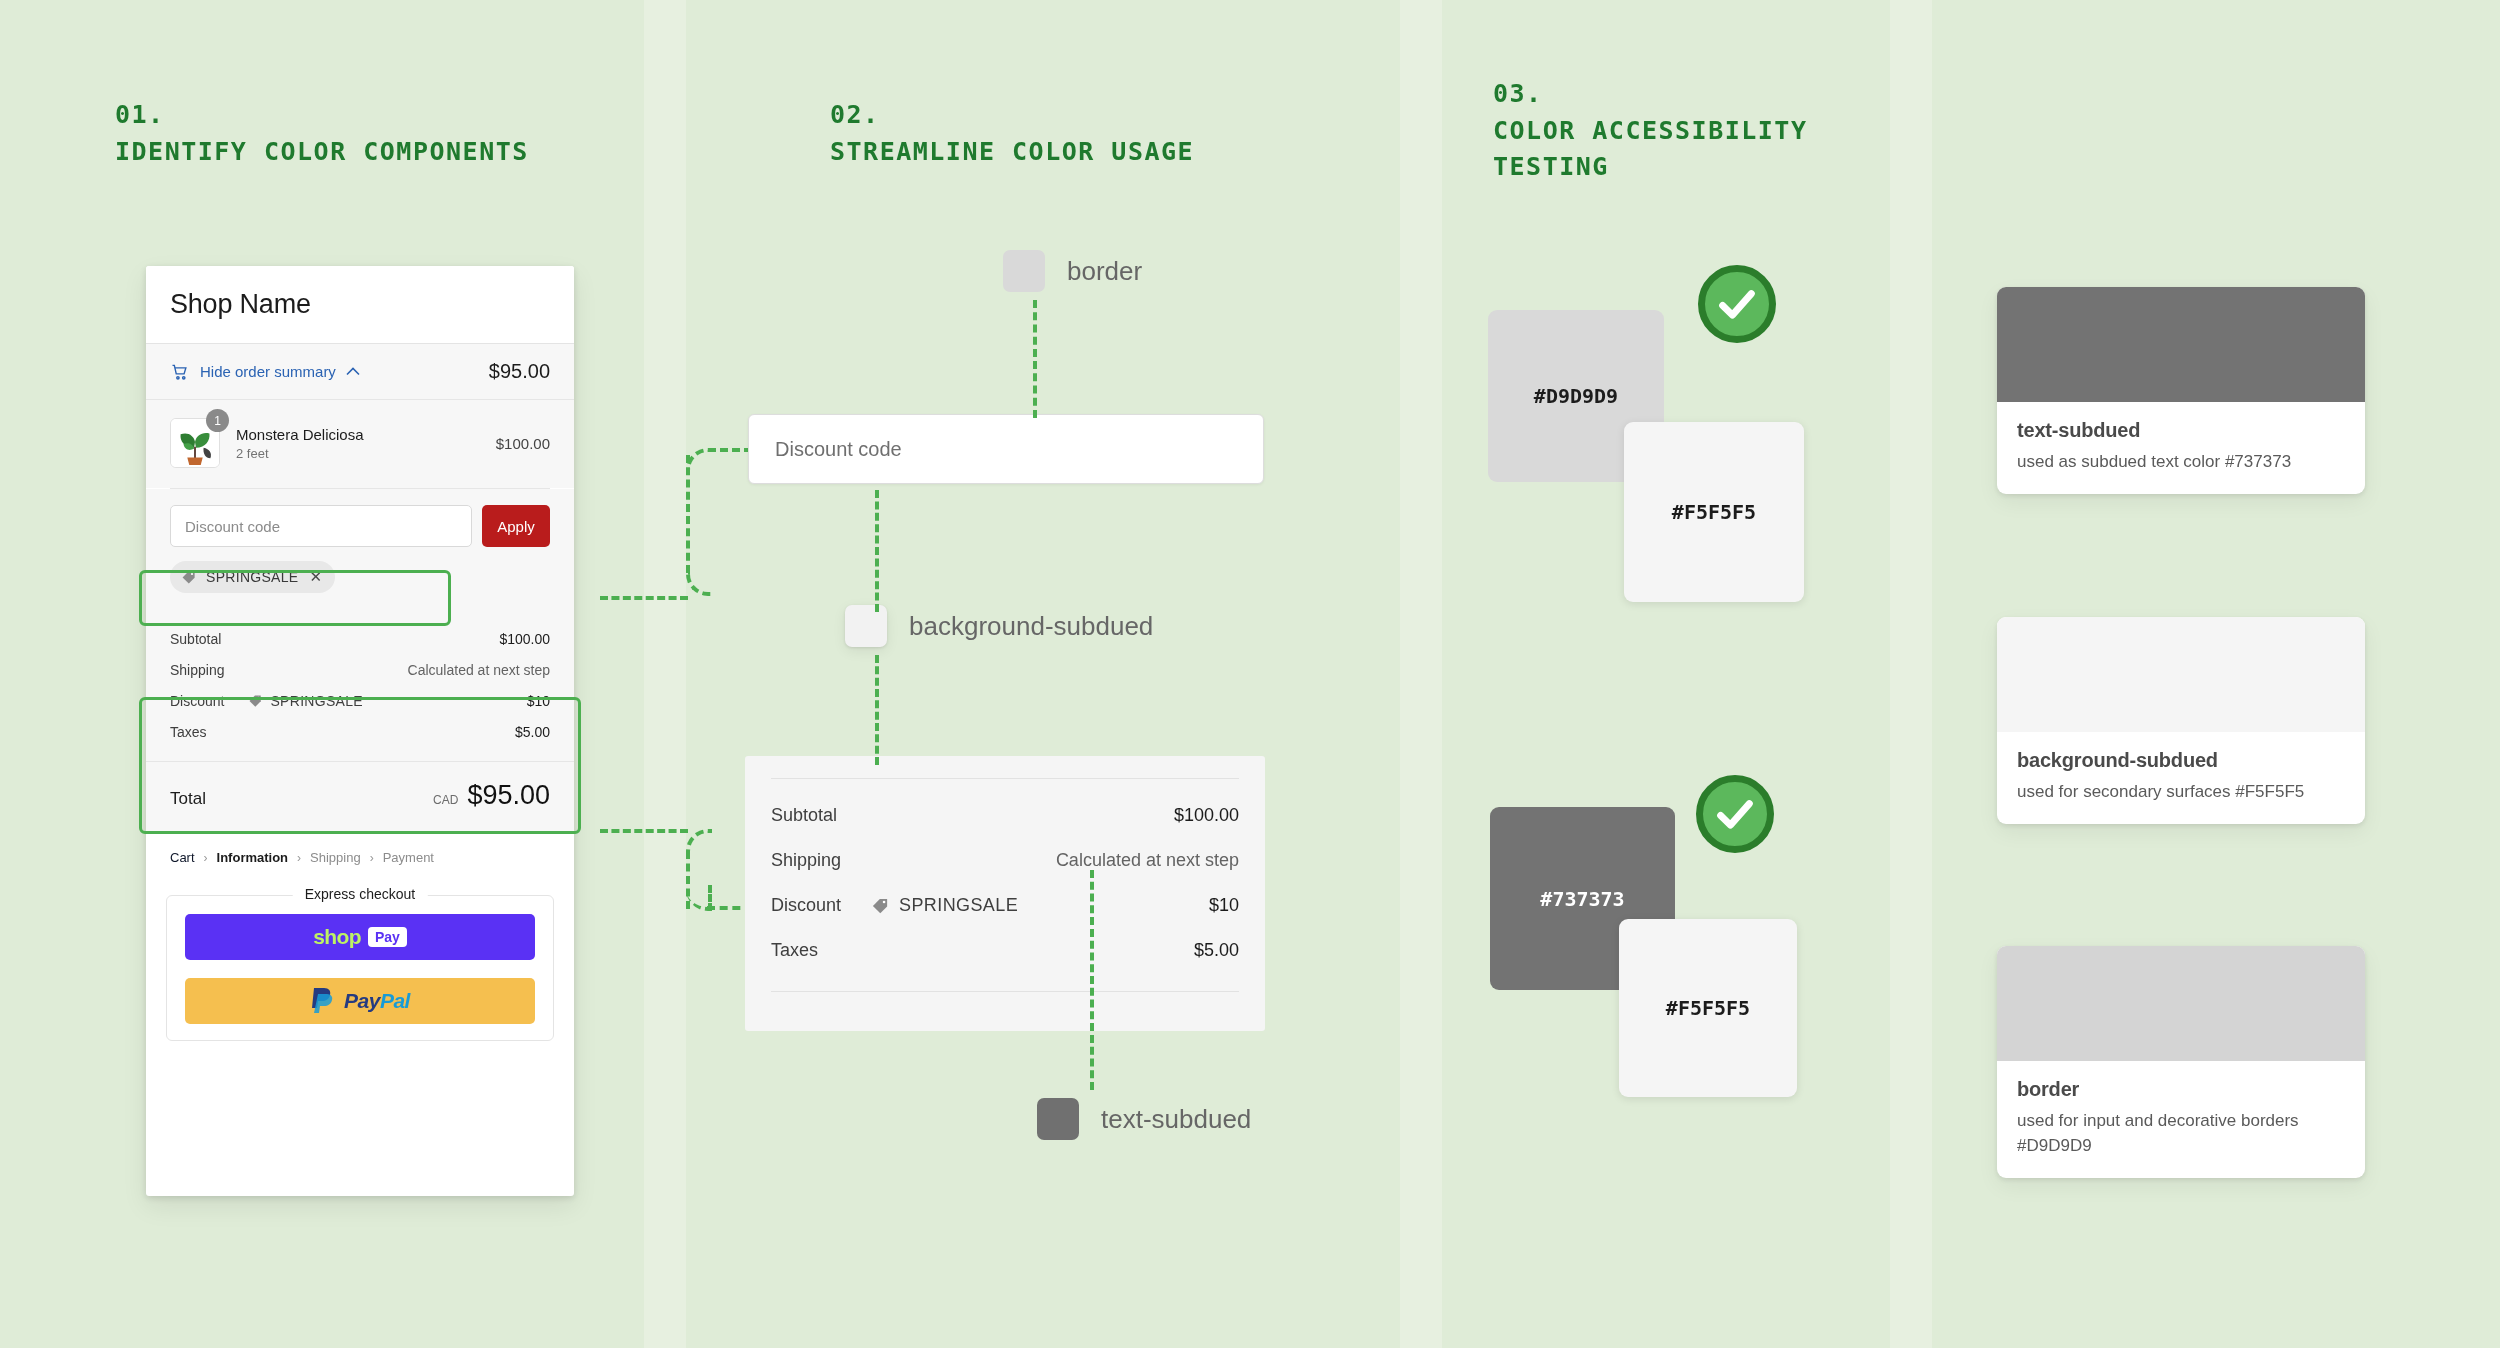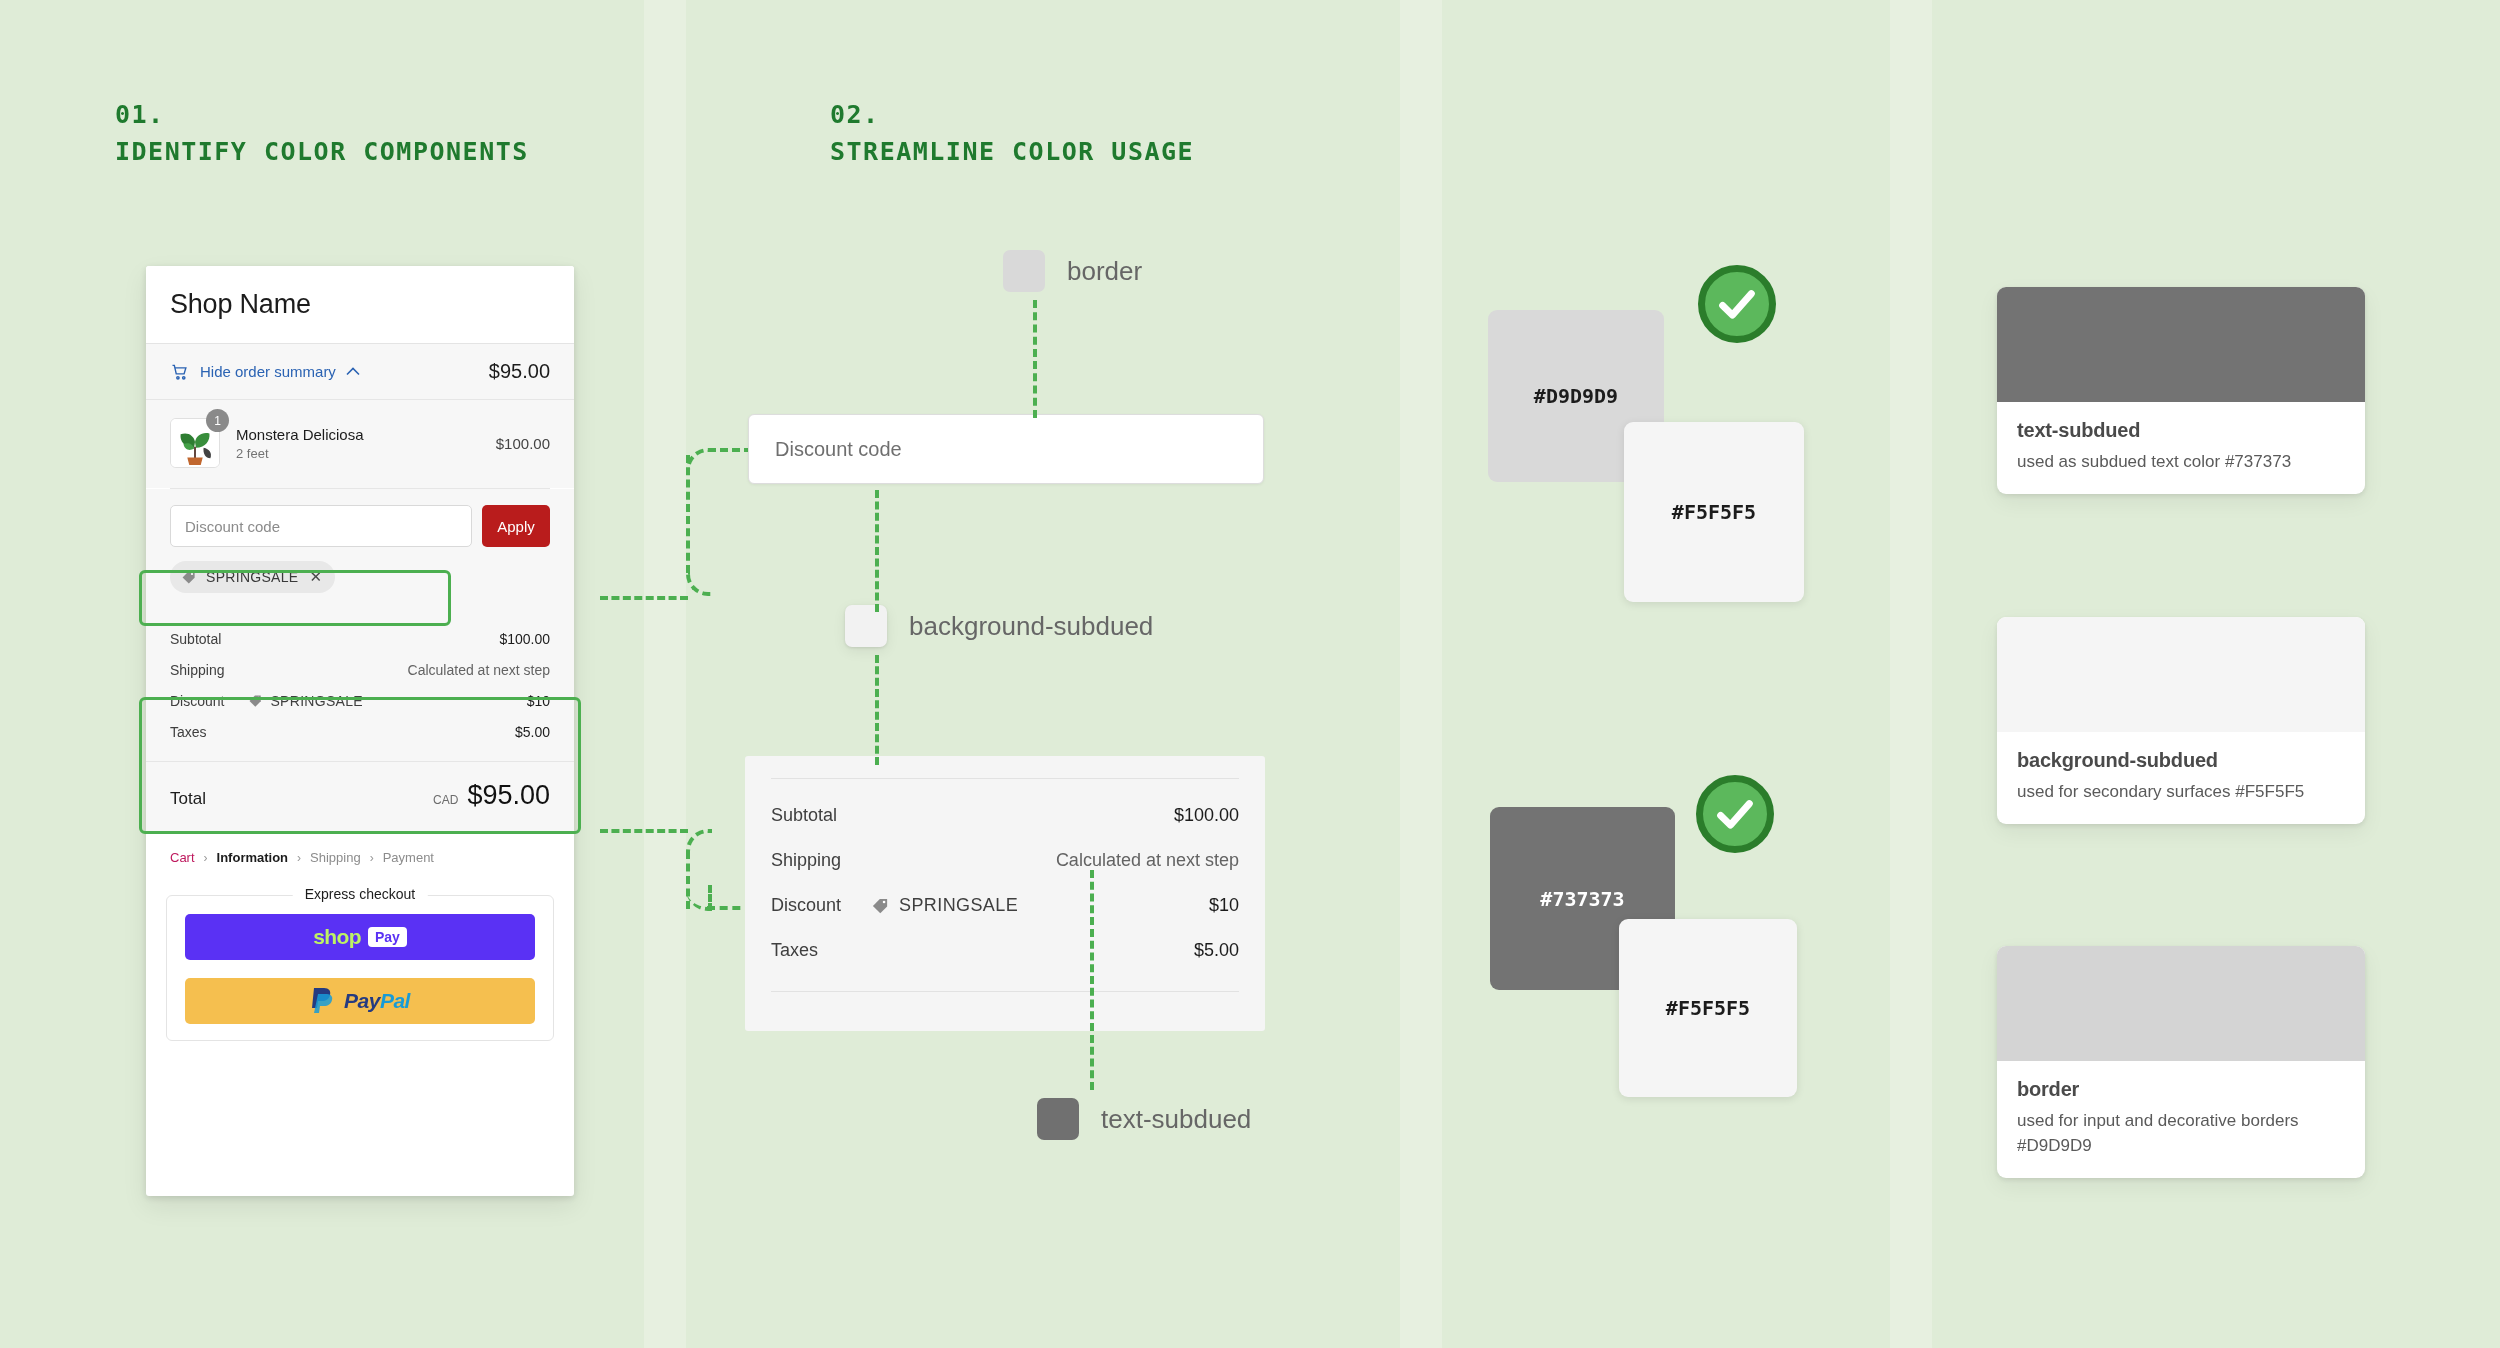--- a/index.html
+++ b/index.html
@@ -77,21 +77,21 @@
     font-size: 14px; color: #3f3f3f; letter-spacing: .3px; }
 
   .grand { background: #f7f7f7; border-top: 1px solid #e6e6e6; padding: 18px 24px 20px;
     display: flex; align-items: baseline; }
   .grand .lbl { font-size: 17px; color: #1c1c1c; }
   .grand .cur { margin-left: auto; font-size: 12px; color: #6c6c6c; margin-right: 9px; }
   .grand .big { font-size: 27px; color: #111; }
 
   .crumbs { background: #fff; border-top: 1px solid #e6e6e6; padding: 18px 24px;
     display: flex; align-items: center; gap: 9px; font-size: 13px; }
-  .crumbs .c-link { color: #be185d; }
+  .crumbs .c-link { color: #0f172a; }
   .crumbs .c-cur { color: #1c1c1c; font-weight: 700; }
   .crumbs .c-next { color: #8c8c8c; }
   .crumbs .sep { color: #9a9a9a; font-size: 12px; }
 
   .express { margin: 12px 20px 0; border: 1px solid #e4e4e4; border-radius: 6px;
     padding: 0 18px 16px; position: relative; }
   .express-legend { position: absolute; top: -10px; left: 50%; transform: translateX(-50%);
     background: #fff; padding: 0 12px; font-size: 14px; color: #1c1c1c; white-space: nowrap; }
   .pay-btn { height: 46px; border-radius: 5px; display: flex; align-items: center;
     justify-content: center; margin-top: 18px; }
@@ -166,20 +166,25 @@
   <div class="gutter g2"></div>
   <div class="gutter g3"></div>
 
   <div class="step-head" style="left:115px; top:96px;">
     <div class="step-num">01.</div>
     <div class="step-title">IDENTIFY COLOR COMPONENTS</div>
   </div>
   <div class="step-head" style="left:830px; top:96px;">
     <div class="step-num">02.</div>
     <div class="step-title">STREAMLINE COLOR USAGE</div>
+  </div>
+  <div class="step-head" style="left:1493px; top:75px;">
+    <div class="step-num">03.</div>
+    <div class="step-title">COLOR ACCESSIBILITY</div>
+    <div class="step-title">TESTING</div>
   </div>
 
   <div id="checkout">
 
     <div class="shop-head">
       <div class="shop-name">Shop Name</div>
     </div>
 
     <div class="summary-bar">
       <svg class="cart-ico" viewBox="0 0 24 24" fill="none" stroke="#2b63b3" stroke-width="1.7">

